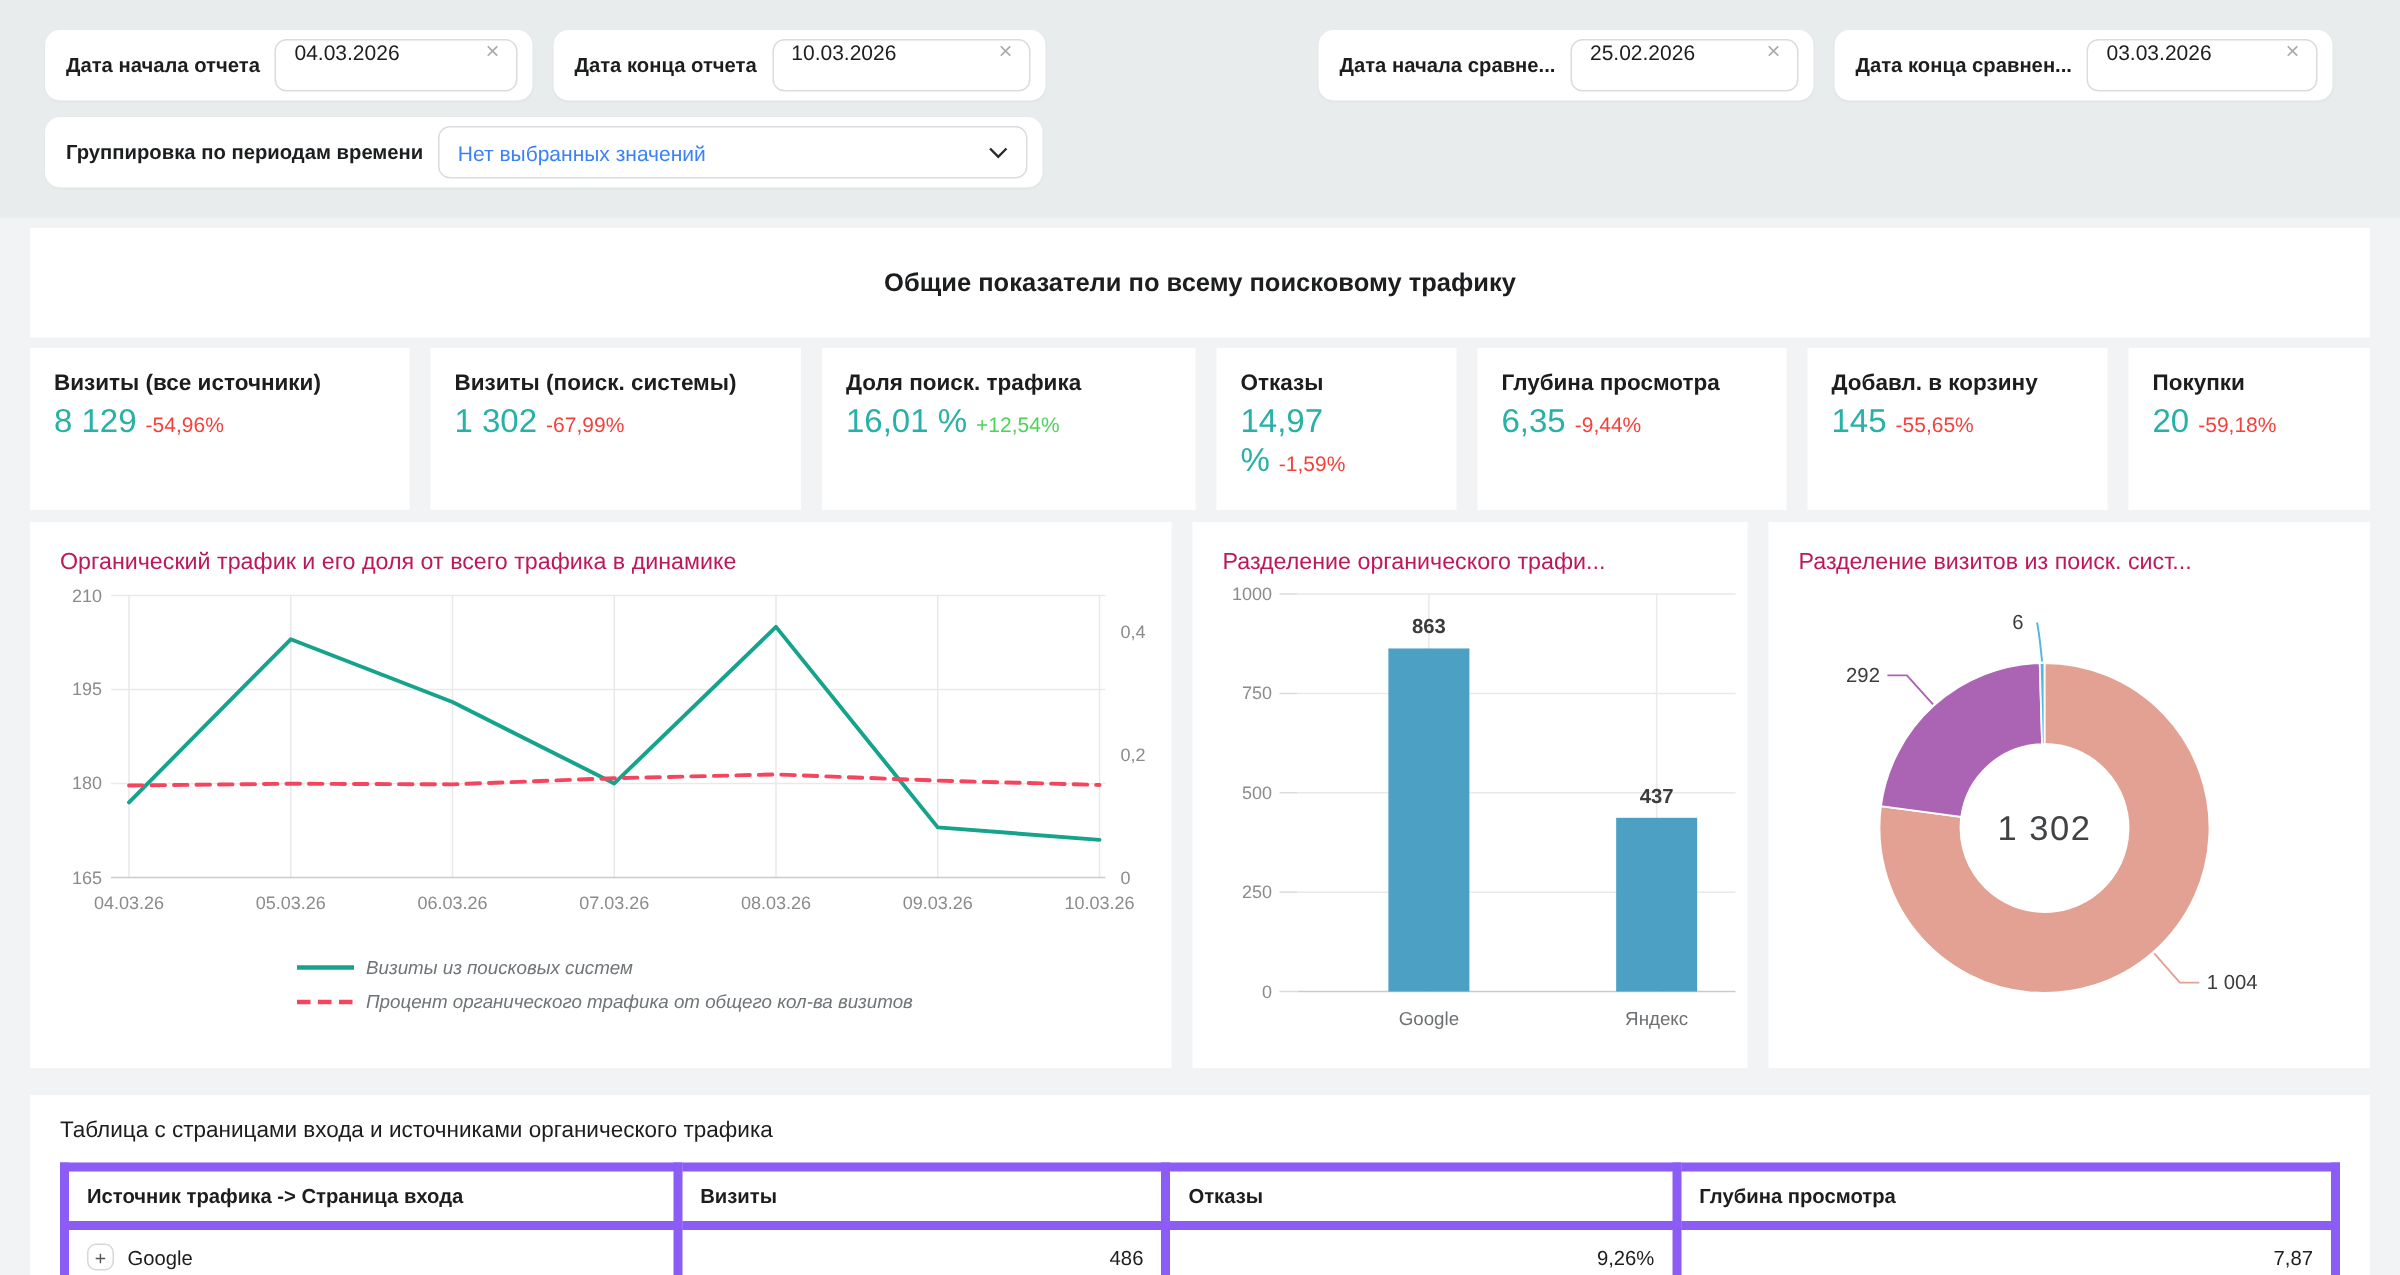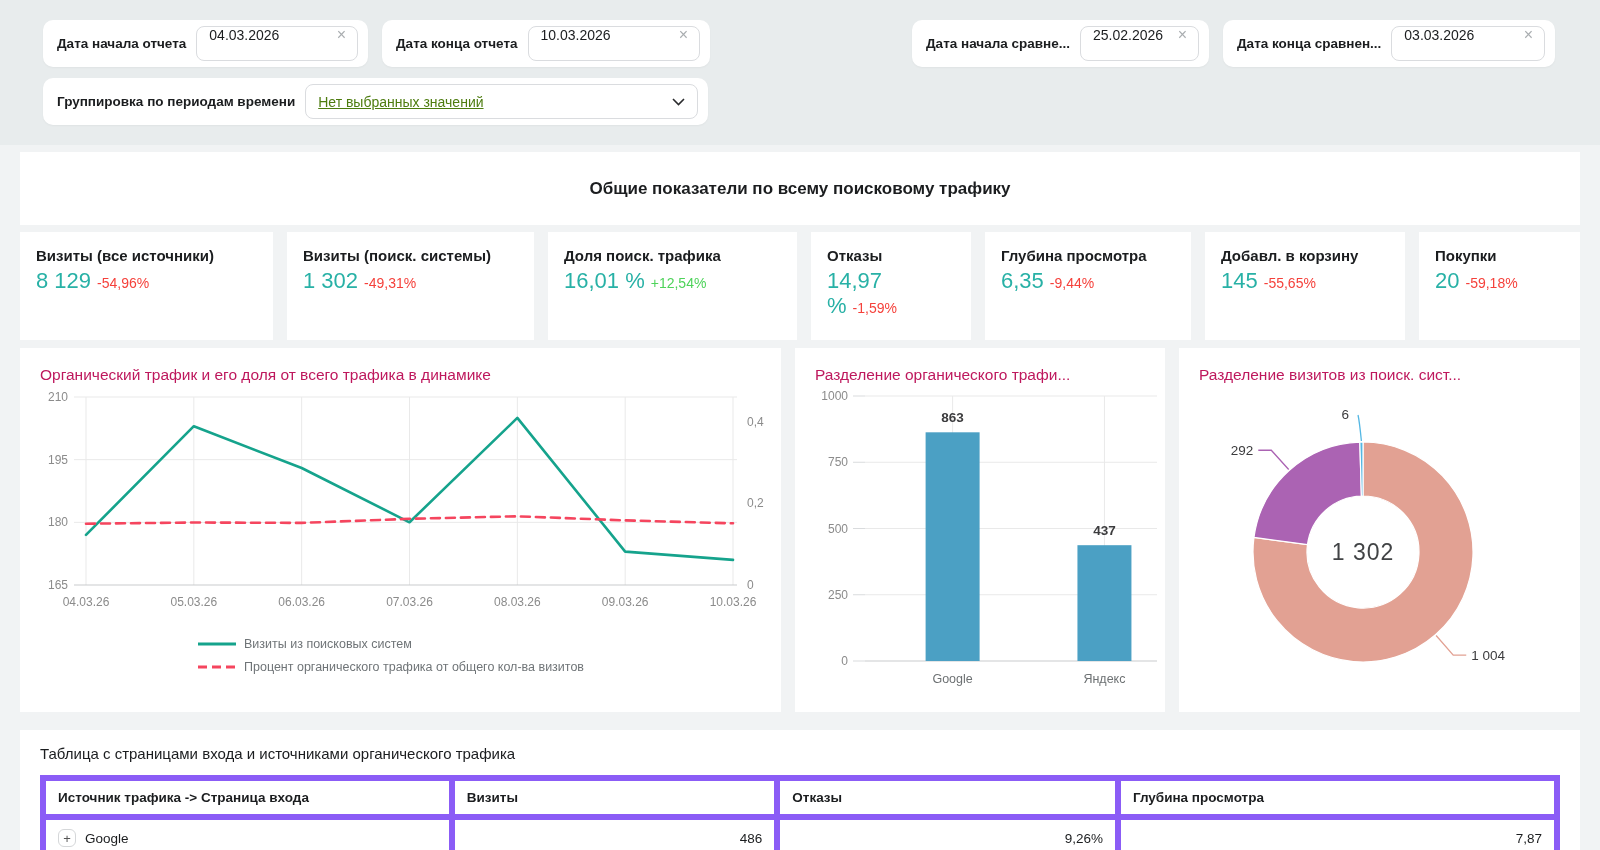--- a/index.html
+++ b/index.html
@@ -1,36 +1,36 @@
 <!DOCTYPE html>
 <html><head>
 <meta charset="utf-8">
 <style>
   * { margin:0; padding:0; box-sizing:border-box; }
   html,body { width:1600px; height:850px; overflow:hidden; }
   body { font-family:"Liberation Sans","DejaVu Sans",sans-serif; background:#f1f3f4; color:#1b1d1f; }
 
   
-  .topbar { height:145px; background:#e8eced; padding:20px 45px 0 43px; }
+  .topbar { height:145px; background:#e8eced; padding:20px 45px 0 30px; }
   .filter-row { display:flex; gap:14px; }
   .filter-row2 { margin-top:11px; }
   .spacer { flex:1; }
   .filter-card { display:flex; align-items:center; background:#fff; border-radius:10px;
                  height:47px; padding:0 10px 0 14px; box-shadow:0 1px 2px rgba(0,0,0,.04); }
   .filter-label { font-size:13.5px; font-weight:bold; white-space:nowrap; margin-right:10px; }
   .date-input { display:flex; justify-content:space-between; flex:1;
                 border:1px solid #dadcdf; border-radius:8px; height:35px; padding:0 9px 0 12px;
                 background:#fff; cursor:text; }
   .date-value { font-size:14px; }
   .clear-btn { color:#a9adb0; font-size:16px; line-height:1; cursor:pointer; padding:0 2px; }
-  .w325{width:325px}.w328{width:328px}.w330{width:297px}.w332{width:332px}.w665{width:665px}
+  .w325{width:325px}.w328{width:328px}.w330{width:330px}.w332{width:332px}.w665{width:665px}
   .select-box { display:flex; align-items:center; justify-content:space-between; flex:1;
                 border:1px solid #dadcdf; border-radius:8px; height:35px; padding:0 12px;
                 background:#fff; cursor:pointer; }
-  .placeholder { font-size:14px; color:#4d7c0f;text-decoration:underline; }
+  .placeholder { font-size:14px; color:#3b82f6; }
 
   
   .band-title { margin:7px 20px 0; height:73px; background:#fff; display:flex;
                 align-items:center; justify-content:center; }
   .section-title { font-size:17px; font-weight:bold; }
 
   .kpi-row { margin:7px 20px 0; display:flex; gap:14px; }
   .kpi-card { background:#fff; height:108px; padding:15px 16px; flex-grow:1; }
   .kpi-title { font-size:15px; font-weight:bold; white-space:nowrap; }
   .kpi-line { margin-top:5px; line-height:23px; }
@@ -42,21 +42,21 @@
   .b157{flex-basis:157px}.b203{flex-basis:203px}.b197{flex-basis:197px}.b158{flex-basis:158px}
 
   .charts-row { margin:8px 20px 0; display:flex; gap:14px; height:364px; }
   .panel { background:#fff; overflow:hidden; }
   .panel-line { flex:0 1 761px; }
   .panel-bar  { flex:0 1 370px; }
   .panel-pie  { flex:1 1 401px; }
   .panel-title { font-size:15.5px; color:#be185d; padding:18px 20px 0; white-space:nowrap;
                  overflow:hidden; text-overflow:ellipsis; }
 
-  .legend { margin:6px 0 0 178px; }
+  .legend { margin:6px 0 0 178px;font-style:italic; }
   .legend-item { display:flex; align-items:center; height:23px; }
   .legend-label { font-size:12.5px; color:#6f7477; margin-left:8px; }
 
   
   .table-widget { margin:18px 20px 0; background:#fff; padding:15px 20px 20px; height:200px; }
   .table-title { font-size:15px; }
   table { width:100%; border-collapse:collapse; margin-top:13px; table-layout:fixed; }
   th, td { border:6px solid #8b5cf6; font-size:13.5px; padding:9px 12px; }
   th { text-align:left; font-weight:bold; }
   td.num { text-align:right; }
@@ -120,21 +120,21 @@
   <div class="section-title">Общие показатели по всему поисковому трафику</div>
 </div>
 
 <div class="kpi-row">
   <div class="kpi-card b250">
     <div class="kpi-title">Визиты (все источники)</div>
     <div class="kpi-line"><span class="kpi-value">8 129</span><span class="delta down">-54,96%</span></div>
   </div>
   <div class="kpi-card b244">
     <div class="kpi-title">Визиты (поиск. системы)</div>
-    <div class="kpi-line"><span class="kpi-value">1 302</span><span class="delta down">-49,31%</span></div>
+    <div class="kpi-line"><span class="kpi-value">1 302</span><span class="delta down">-67,99%</span></div>
   </div>
   <div class="kpi-card b246">
     <div class="kpi-title">Доля поиск. трафика</div>
     <div class="kpi-line"><span class="kpi-value">16,01 %</span><span class="delta up">+12,54%</span></div>
   </div>
   <div class="kpi-card b157">
     <div class="kpi-title">Отказы</div>
     <div class="kpi-line"><span class="kpi-value">14,97 %</span><span class="delta down">-1,59%</span></div>
   </div>
   <div class="kpi-card b203">

